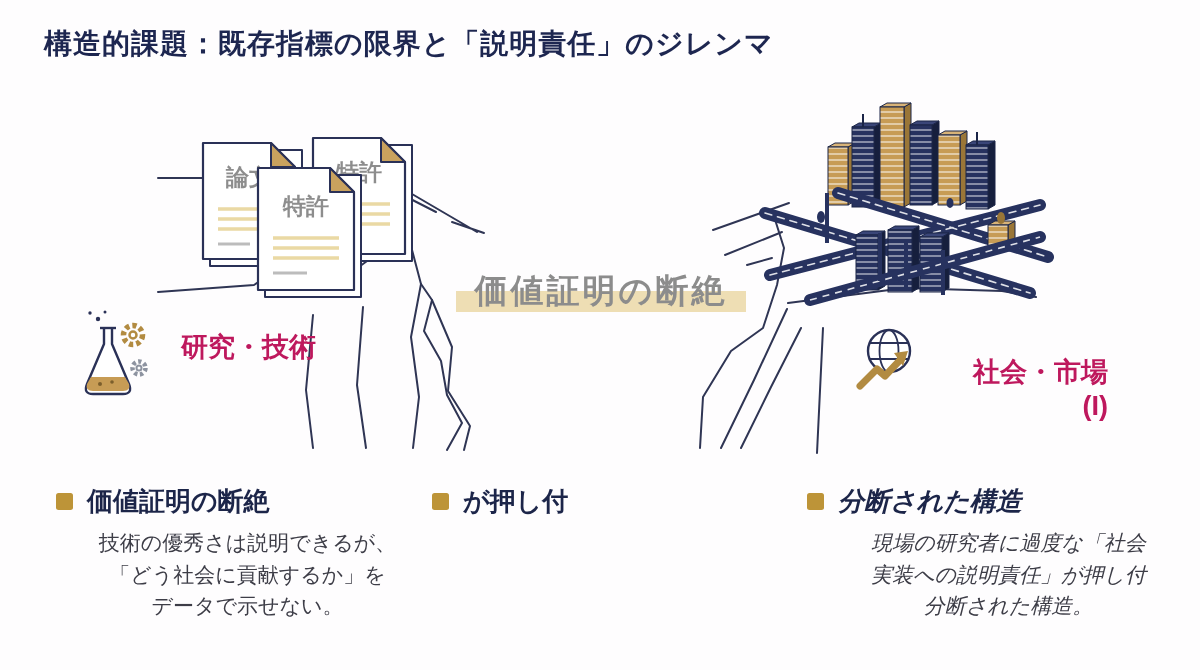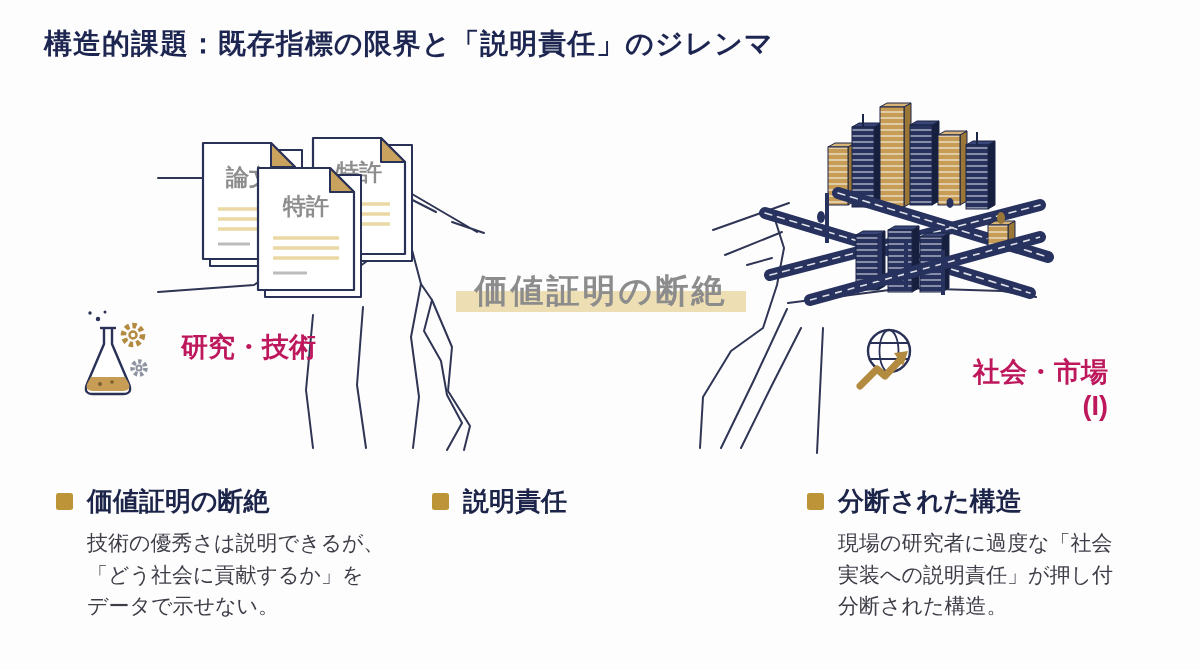--- a/index.html
+++ b/index.html
@@ -14,25 +14,25 @@
   .gap-label{position:absolute;left:450px;top:184px;width:302px;text-align:center;
              font-size:33px;font-weight:800;color:#8c8c8c;letter-spacing:3px;}
   .side-label{position:absolute;text-align:right;font-size:27px;font-weight:800;
               color:#be185d;line-height:1.25;}
   .side-label.left{left:148px;top:246px;width:168px;}
   .side-label.right{left:948px;top:244px;width:160px;margin-top:27px;}
   .cols{position:absolute;left:0;top:486px;width:1200px;}
   .col{position:absolute;top:0;}
   .col.c1{left:56px;width:352px;}
   .col.c2{left:432px;width:362px;}
-  .col.c3{left:807px;width:372px;}
+  .col.c3{left:807px;width:372px;font-style:italic;}
   .col-head{display:flex;align-items:flex-start;}
   .bullet{width:17px;height:17px;background:#bd9438;border-radius:2.5px;margin-top:7px;flex:0 0 auto;}
   .col-head h2{margin:0 0 0 14px;font-size:26px;font-weight:800;color:#1c2549;line-height:1.2;}
-  .col p{margin:10px 0 0 31px;font-size:21px;color:#3d3d47;line-height:1.5;white-space:pre-line;}
+  .col p{margin:10px 0 0 31px;font-size:21px;color:#3d3d47;line-height:1.5;white-space:pre-line;text-align:center;}
   .doc-title{font-size:23px;font-weight:700;fill:#8d8d8d;text-anchor:middle;
              font-family:"Liberation Sans","DejaVu Sans",sans-serif;}
 </style>
 </head>
 <body>
 
 <div class="slide">
 
   <h1 class="title">構造的課題：既存指標の限界と「説明責任」のジレンマ</h1>
 
@@ -202,21 +202,21 @@
         <span class="bullet"></span>
         <h2>価値証明の断絶</h2>
       </div>
       <p>技術の優秀さは説明できるが、
 「どう社会に貢献するか」を
 データで示せない。</p>
     </div>
     <div class="col c2">
       <div class="col-head">
         <span class="bullet"></span>
-        <h2>説明責任</h2>
+        <h2>が押し付</h2>
       </div>
     </div>
     <div class="col c3">
       <div class="col-head">
         <span class="bullet"></span>
         <h2>分断された構造</h2>
       </div>
       <p>現場の研究者に過度な「社会
 実装への説明責任」が押し付
 分断された構造。</p>

